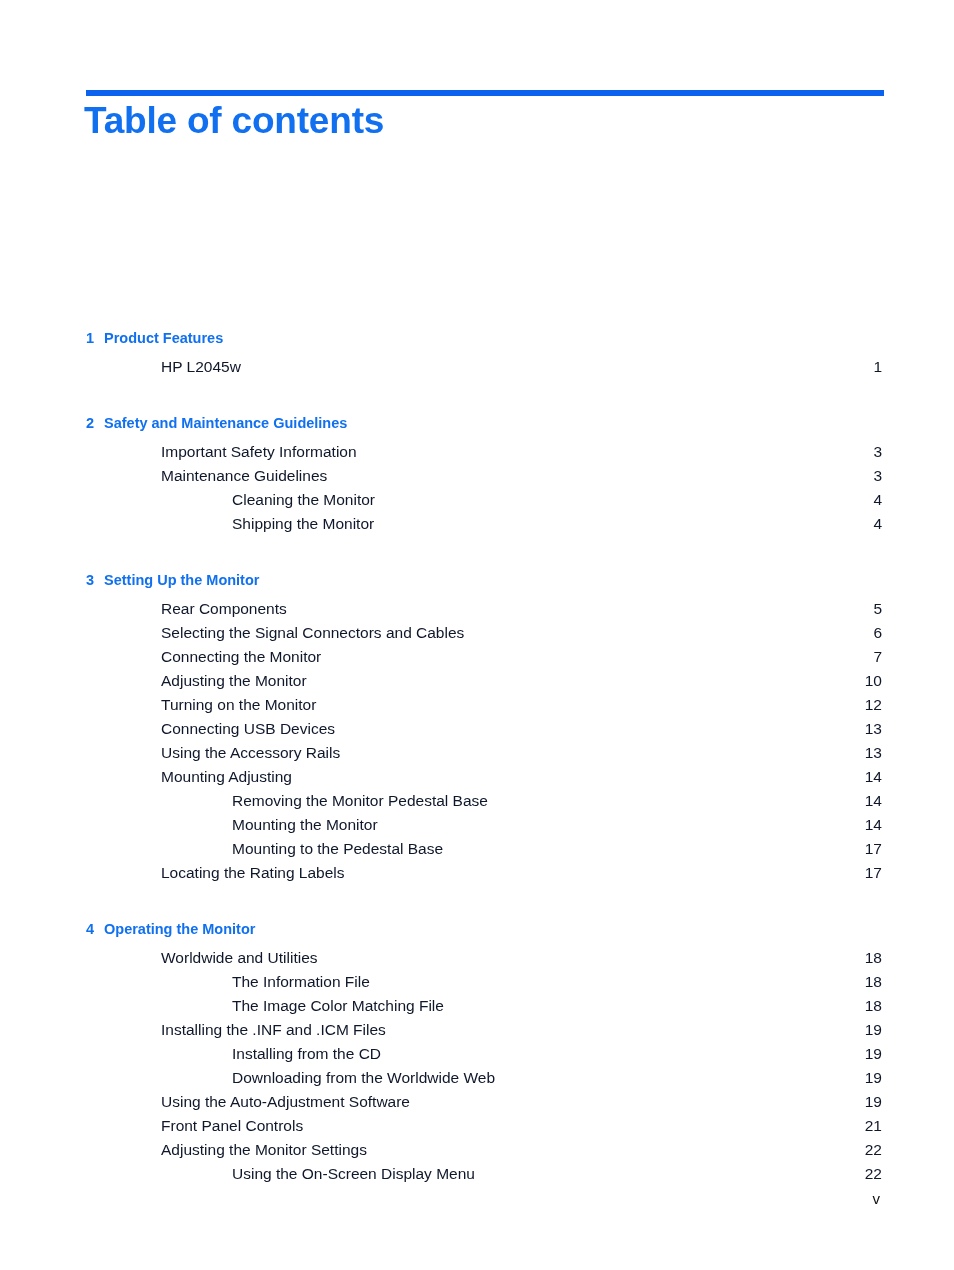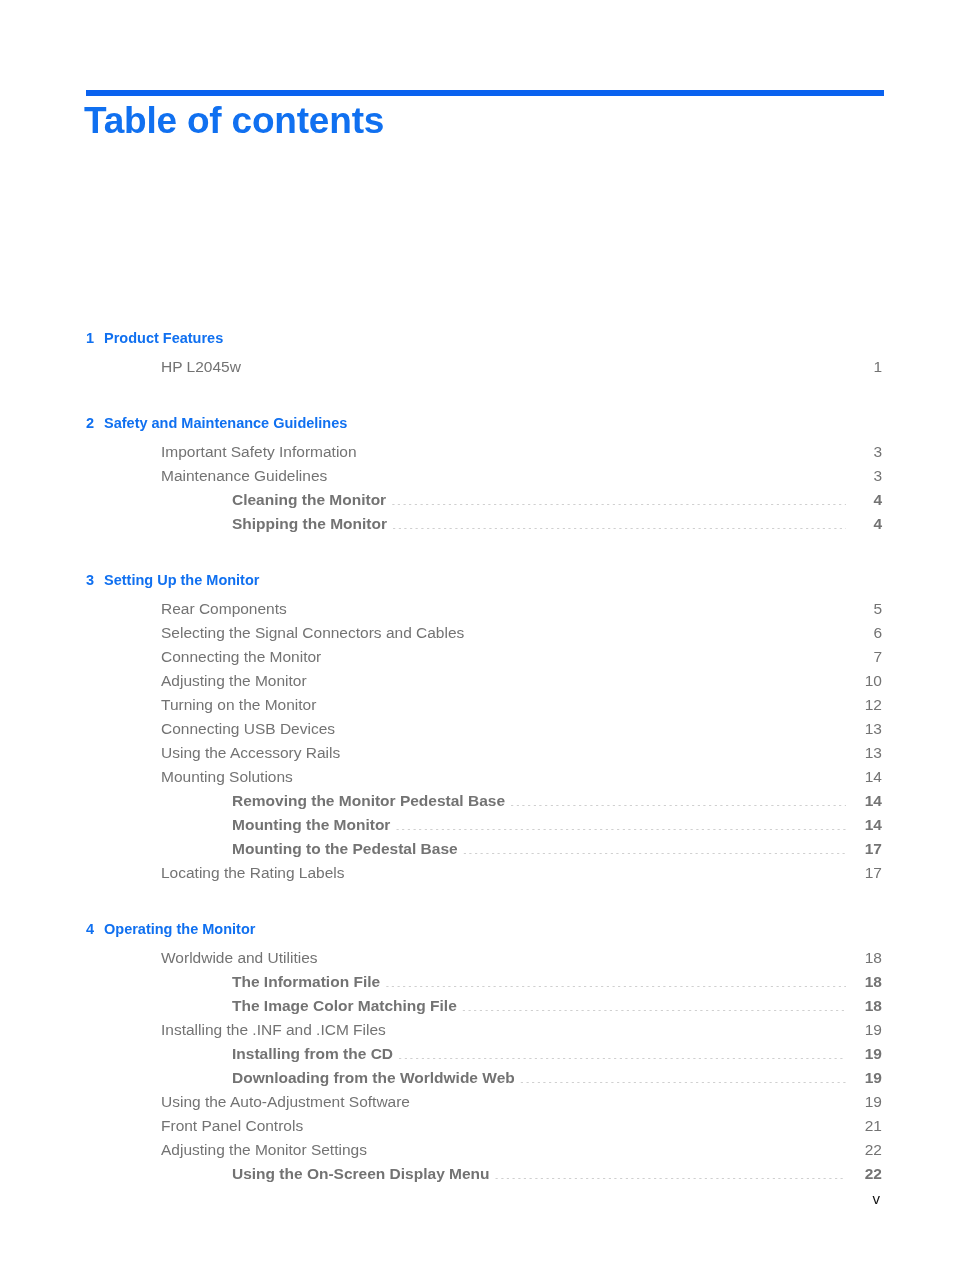--- a/index.html
+++ b/index.html
@@ -71,21 +71,21 @@
   }
   .chapter-title {
     flex: 0 0 auto;
     margin-top: 8px;
   }
 
   .entry {
     display: flex;
     align-items: baseline;
     font-size: 15.5px;
-    color: #737373;
+    color: #0f172a;
     height: 24px;
     line-height: 24px;
     white-space: nowrap;
   }
   .entry .label {
     flex: 0 0 auto;
     padding-right: 5px;
   }
   .entry .leader {
     flex: 1 1 auto;
@@ -107,21 +107,21 @@
     color: #2b2b2b;
   }
   .entry .pagenum {
     flex: 0 0 auto;
     width: 30px;
     text-align: right;
     padding-left: 6px;
   }
 
   .entry.level-1 { margin-left: 75px; }
-  .entry.level-2 { margin-left: 146px; font-weight: bold; }
+  .entry.level-2 { margin-left: 146px; }
 
   
   .footer-pagenum {
     position: absolute;
     right: 72px;
     top: 1190px;
     font-size: 15px;
     color: #111111;
     text-align: right;
   }
@@ -207,21 +207,21 @@
           <span class="label">Connecting USB Devices</span>
           <span class="leader"></span>
           <span class="pagenum">13</span>
         </div>
         <div class="entry level-1">
           <span class="label">Using the Accessory Rails</span>
           <span class="leader"></span>
           <span class="pagenum">13</span>
         </div>
         <div class="entry level-1">
-          <span class="label">Mounting Solutions</span>
+          <span class="label">Mounting Adjusting</span>
           <span class="leader"></span>
           <span class="pagenum">14</span>
         </div>
         <div class="entry level-2">
           <span class="label">Removing the Monitor Pedestal Base</span>
           <span class="leader"></span>
           <span class="pagenum">14</span>
         </div>
         <div class="entry level-2">
           <span class="label">Mounting the Monitor</span>

